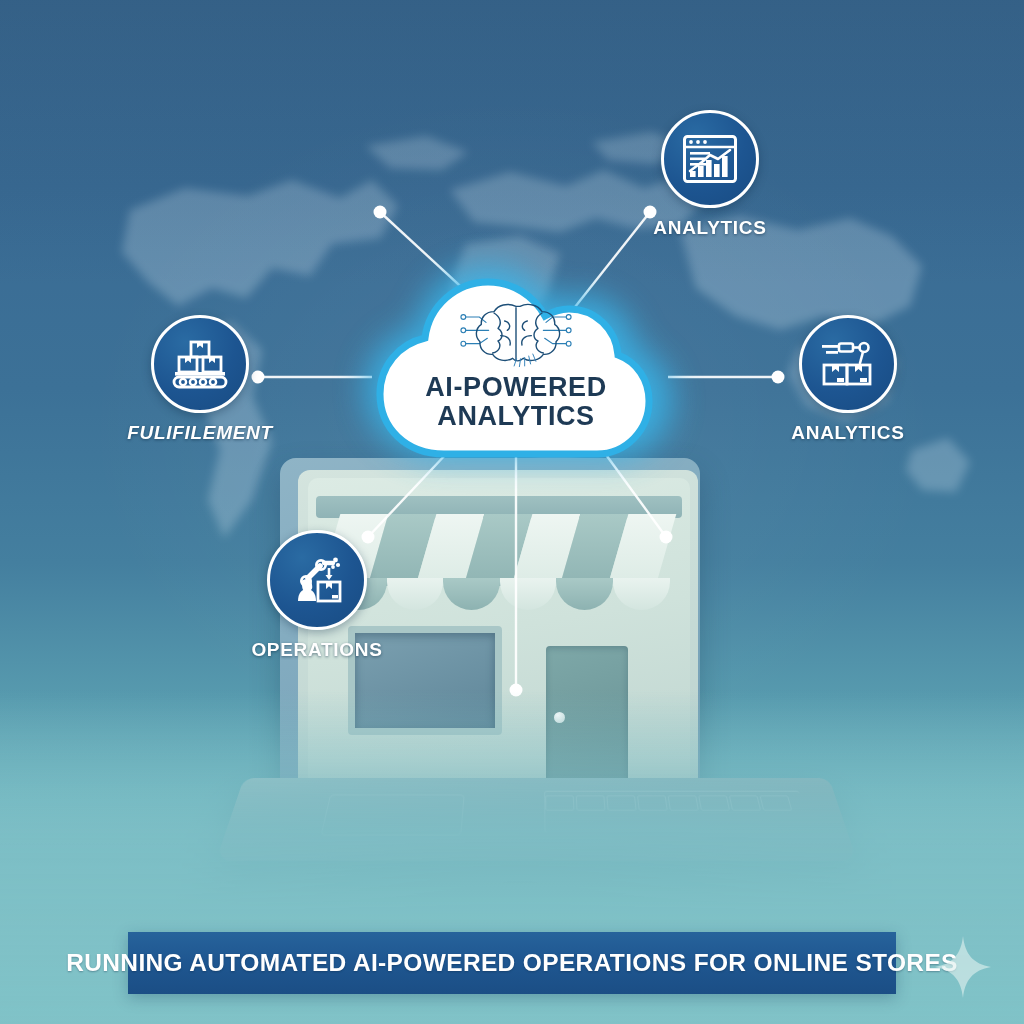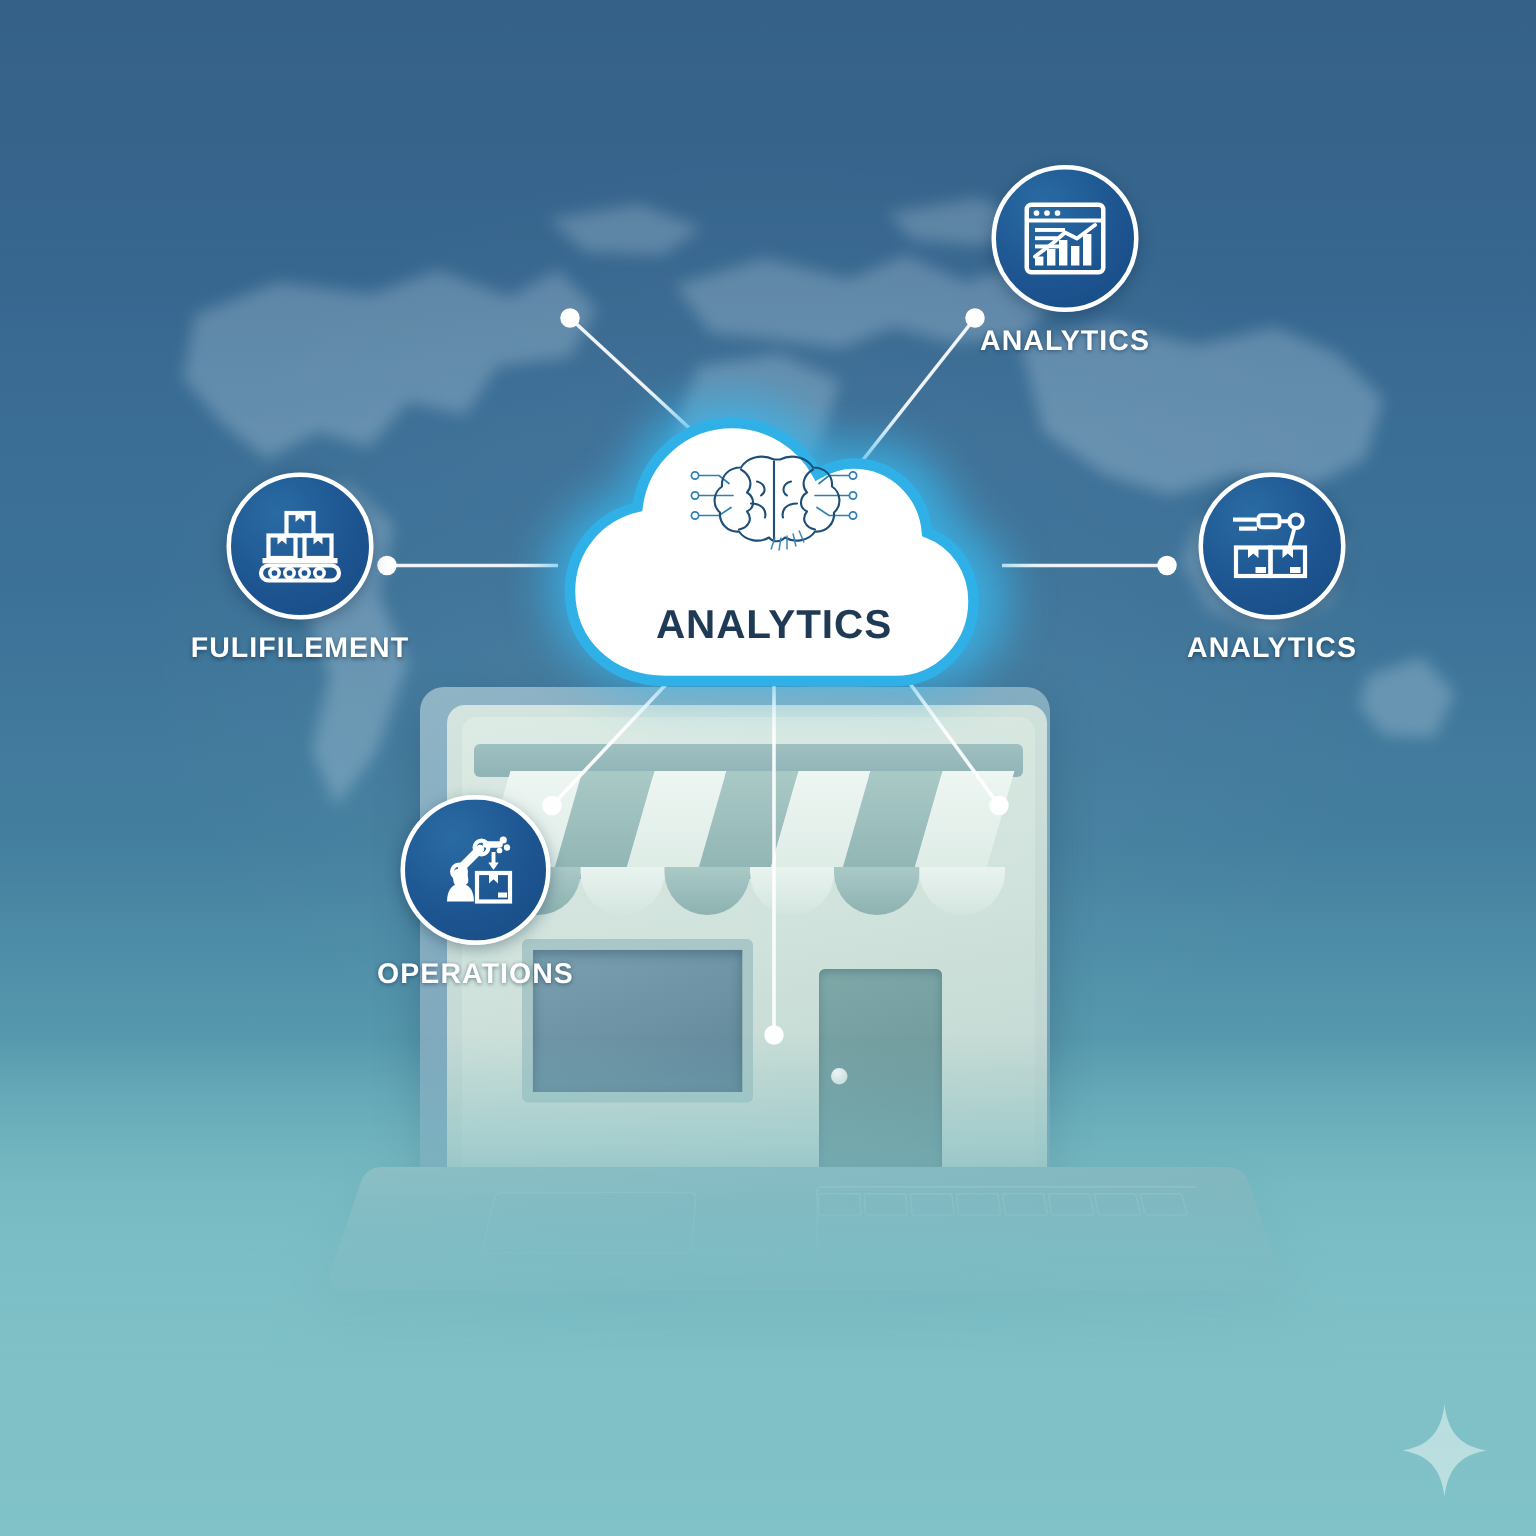--- a/index.html
+++ b/index.html
@@ -157,21 +157,21 @@
     margin-top:9px;color:#fff;font-weight:700;font-size:19px;letter-spacing:.7px;
     text-shadow:0 1px 3px rgba(10,40,65,.55);
     white-space:nowrap;font-family:"Liberation Sans", sans-serif;
   }
 
   
   #node-online-stores{left:248px;top:110px;width:190px;}
   #node-online-stores .disc{width:92px;height:92px;}
   #node-analytics-top{left:615px;top:110px;width:190px;}
   #node-analytics-top .disc{width:92px;height:92px;}
-  #node-fulfilment{left:105px;top:315px;width:190px;}
+  #node-fulfilment{left:105px;top:315px;width:190px;font-style:italic;}
   #node-fulfilment .disc{width:92px;height:92px;}
   #node-analytics-right{left:753px;top:315px;width:190px;}
   #node-analytics-right .disc{width:92px;height:92px;}
   #node-inventory{left:222px;top:530px;width:190px;}
   #node-inventory .disc{width:94px;height:94px;}
   #node-customer-service{left:613px;top:530px;width:200px;}
   #node-customer-service .disc{width:94px;height:94px;}
 
   
   .banner{
@@ -311,21 +311,21 @@
         </g>
         <g fill="none" stroke="#3b86bc" stroke-width="1.5">
           <path d="M96 92 L92 104"></path>
             <path d="M102 92 L100 105"></path>
             <path d="M108 90 L108 104"></path>
           <path d="M114 88 L117 101"></path>
             <path d="M120 85 L125 97"></path>
         </g>
       </svg>
       <div class="cloud-title">
-        <br>
+        <span>AI-POWERED</span><br>
         <span>ANALYTICS</span>
       </div>
     </div>
   </div>
 
 
   <div class="node" id="node-analytics-top">
     <div class="disc">
       <svg width="56" height="50" viewBox="0 0 56 50">
         <rect x="2.5" y="2.5" width="51" height="45" rx="3" fill="none" stroke="#fff" stroke-width="3"></rect>
@@ -423,18 +423,21 @@
         <path d="M38 29 h6 v7 l-3 -2.8 l-3 2.8 z" fill="#fff"></path>
         <rect x="44" y="42" width="6" height="3.4" fill="#fff"></rect>
       </svg>
     </div>
     <div class="lbl">OPERATIONS</div>
   </div>
 
 
   <div class="bgbottomfade"></div>
 
+  <div class="banner">
+    <span>RUNNING AUTOMATED AI-POWERED OPERATIONS FOR ONLINE STORES</span>
+  </div>
 
   <svg class="sparkle" viewBox="0 0 56 62">
     <path d="M28 0 C30 18 38 28 56 31 C38 34 30 44 28 62 C26 44 18 34 0 31 C18 28 26 18 28 0 Z" fill="#dff0ee"></path>
   </svg>
 
 </div>
 
 </body></html>

